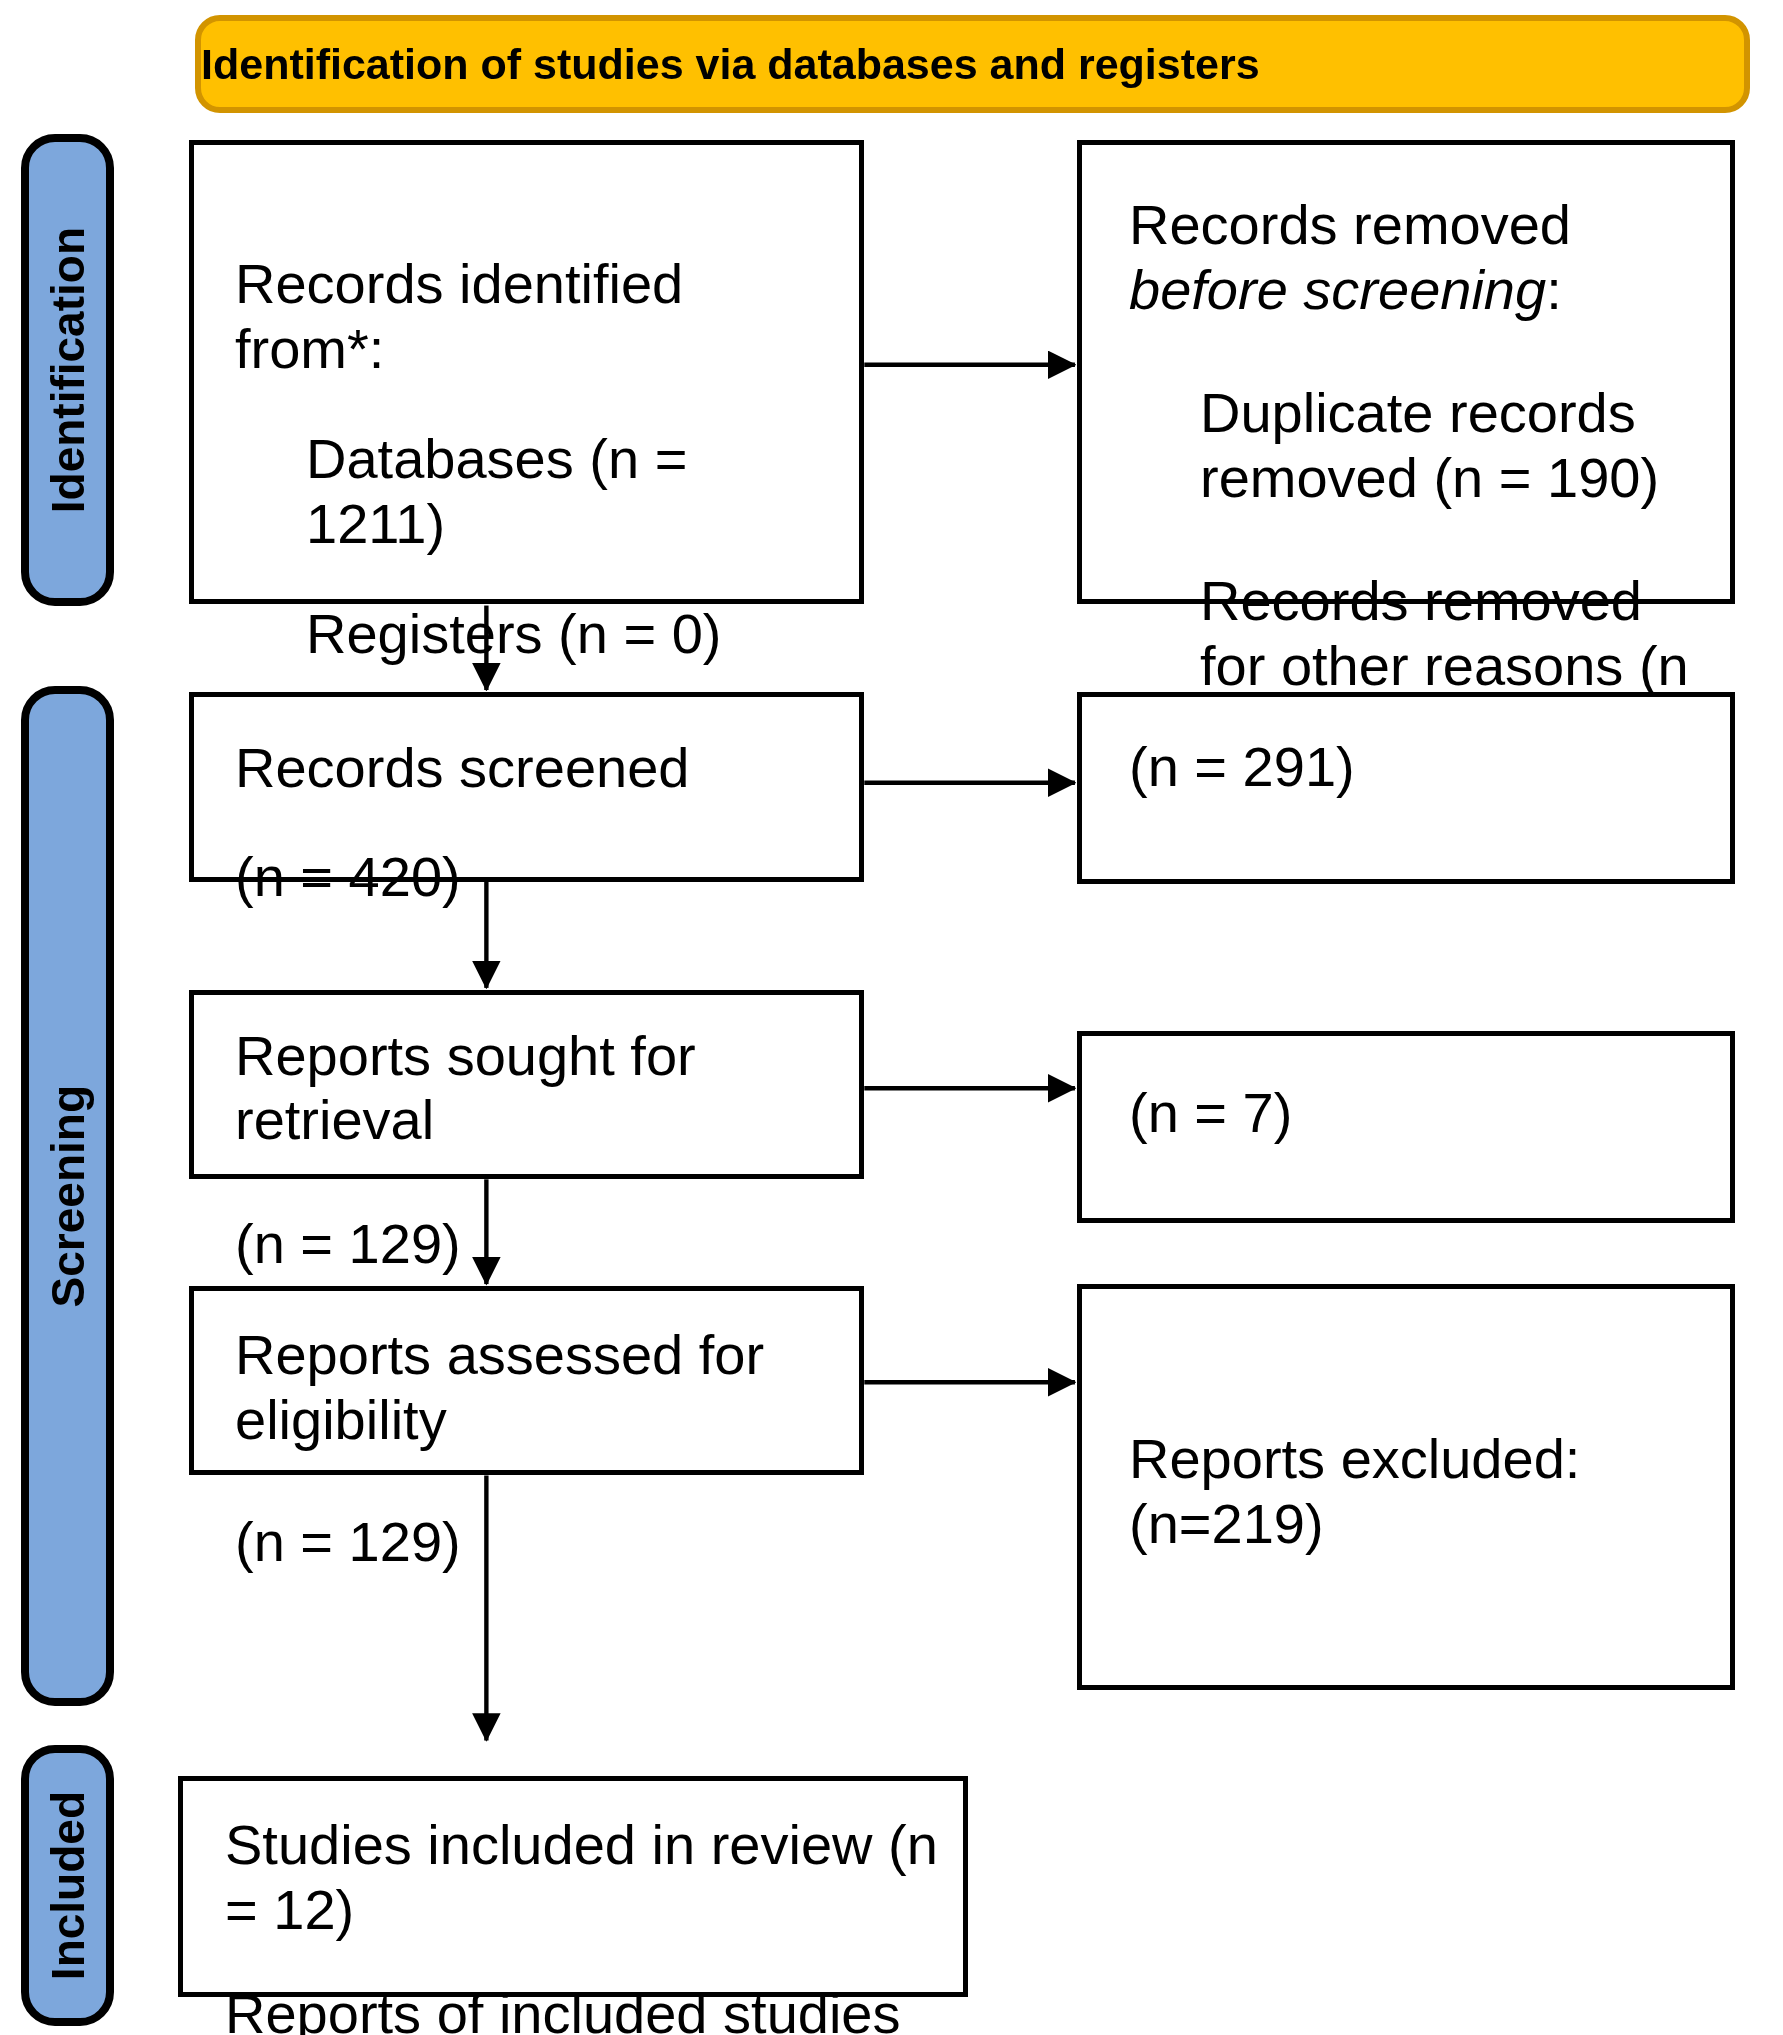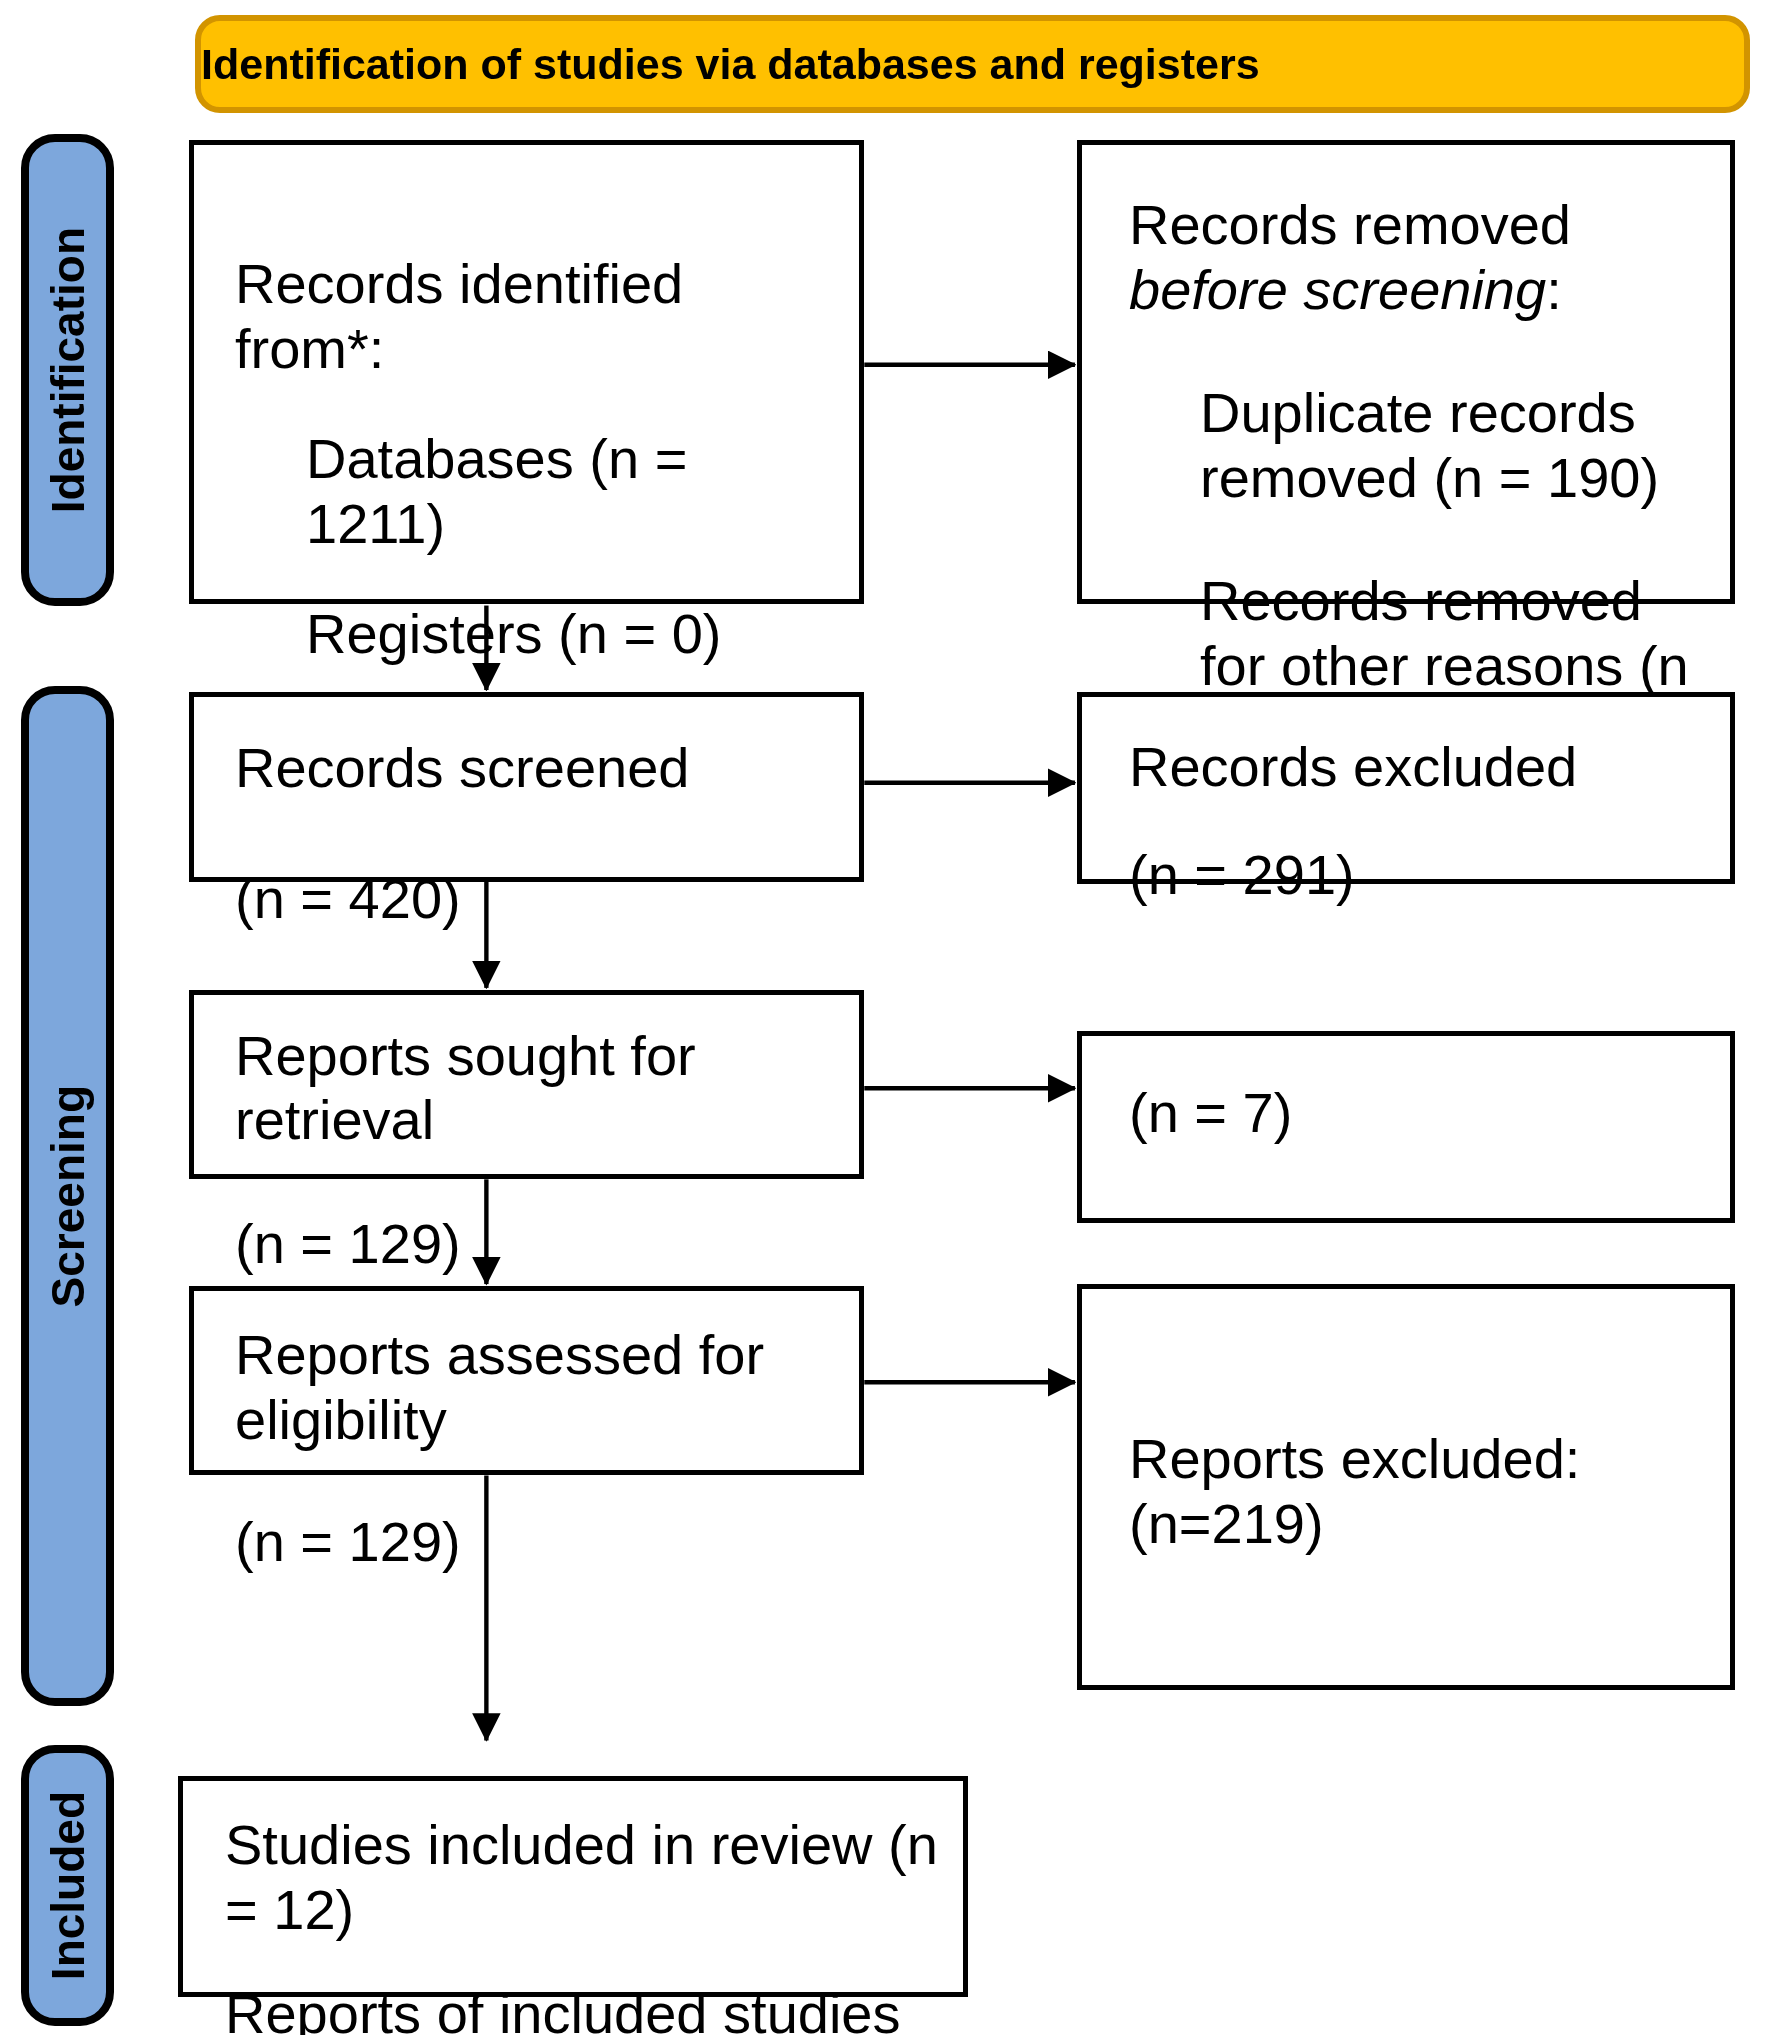--- a/index.html
+++ b/index.html
@@ -22,21 +22,21 @@
   .box p{margin:0;}
   .indent{padding-left:71px;}
 
   .box-identified{left:189px;top:140px;width:675px;height:464px;padding:107px 30px 0 41px;}
   .box-identified p + p{margin-top:45px;}
 
   .box-removed{left:1077px;top:140px;width:658px;height:464px;padding:48px 33px 0 47px;}
   .box-removed p + p{margin-top:58px;}
 
   .box-screened{left:189px;top:692px;width:675px;height:190px;padding:39px 30px 0 41px;}
-  .box-screened p + p{margin-top:66px;}
+  .box-screened p + p{margin-top:44px;}
 
   .box-excluded{left:1077px;top:692px;width:658px;height:192px;padding:38px 33px 0 47px;}
   .box-excluded p + p{margin-top:43px;}
 
   .box-sought{left:189px;top:990px;width:675px;height:189px;padding:28.5px 30px 0 41px;}
   .box-sought p + p{margin-top:59px;}
 
   .box-notretrieved{left:1077px;top:1031px;width:658px;height:192px;padding:45px 33px 0 47px;}
   .box-notretrieved p + p{margin-top:47px;}
 
@@ -94,21 +94,20 @@
   <p>Reports of included studies (n =0)</p>
 </div>
 
 <div class="abs box box-removed">
   <p><span>Records removed </span><span class="it">before screening</span><span>:</span></p>
   <p class="indent">Duplicate records removed (n = 190)</p>
   <p class="indent">Records removed for other reasons (n = 601)</p>
 </div>
 
 <div class="abs box box-excluded">
-  <p>Records excluded</p>
   <p>(n = 291)</p>
 </div>
 
 <div class="abs box box-notretrieved">
   <p>(n = 7)</p>
 </div>
 
 <div class="abs box box-reportsexcluded">
   <p>Reports excluded: (n=219)</p>
 </div>

